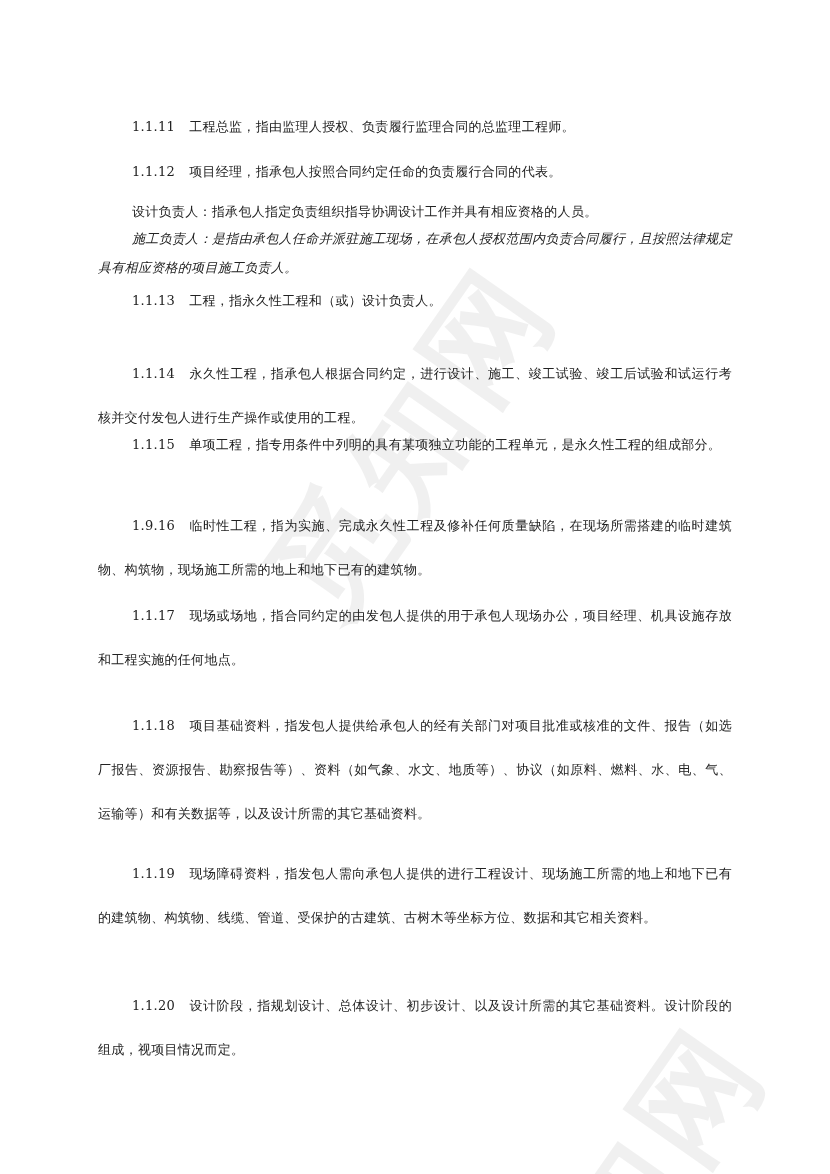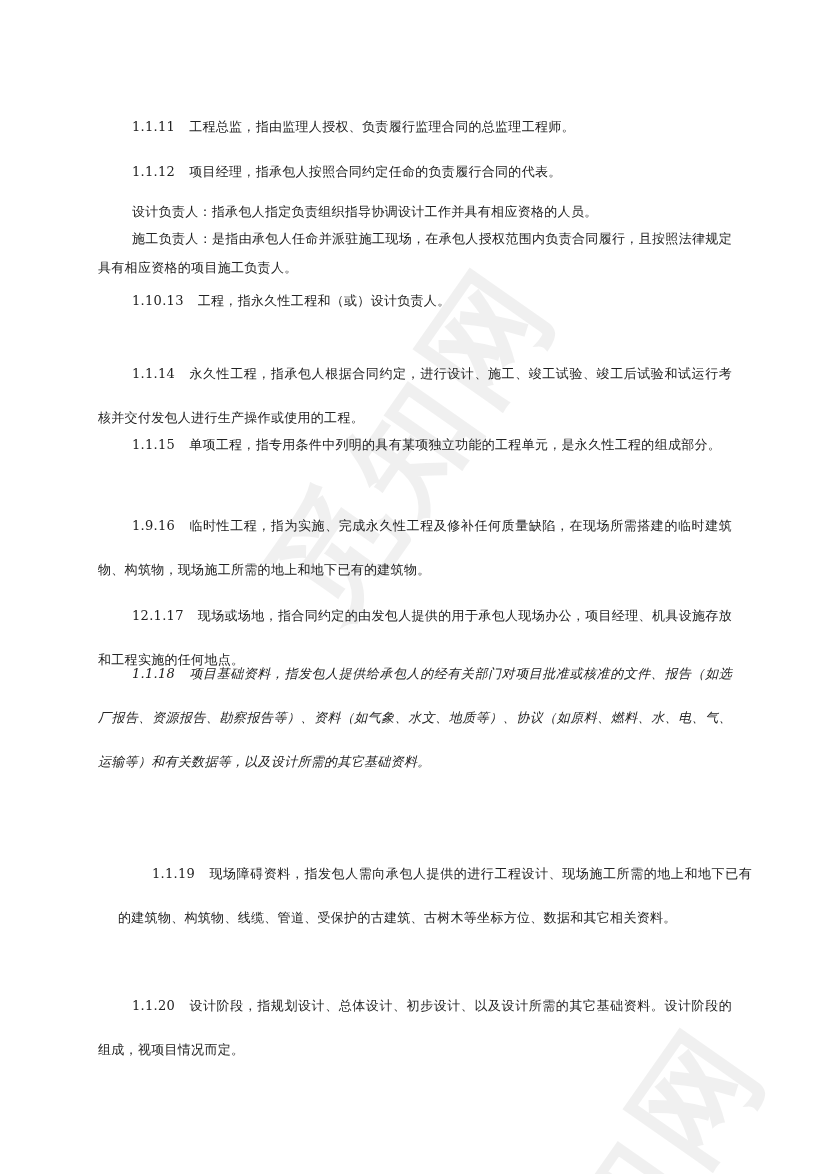--- a/index.html
+++ b/index.html
@@ -61,23 +61,23 @@
 <body>
 
 <div class="page">
   <div class="watermark wm1">觅知网</div>
   <div class="watermark wm2">觅知网</div>
 
   <div class="content">
     <p class="para" style="top: 112px; line-height: 30px;"><span class="num">1.1.11</span><span>工程总监，指由监理人授权、负责履行监理合同的总监理工程师。</span></p>
     <p class="para" style="top: 157px; line-height: 30px;"><span class="num">1.1.12</span><span>项目经理，指承包人按照合同约定任命的负责履行合同的代表。</span></p>
     <p class="para" style="top: 197px; line-height: 30px;"><span>设计负责人：指承包人指定负责组织指导协调设计工作并具有相应资格的人员。</span></p>
-    <p class="para" style="top: 224px; line-height: 29px;"><span>施工负责人：是指由承包人任命并派驻施工现场，在承包人授权范围内负责合同履行，且按照法律规定具有相应资格的项目施工负责人。</span></p>
-    <p class="para" style="top: 286px; line-height: 30px;"><span class="num">1.10.13</span><span>工程，指永久性工程和（或）设计负责人。</span></p>
+    <p class="para" style="top: 224px; line-height: 29px; font-style: italic;"><span>施工负责人：是指由承包人任命并派驻施工现场，在承包人授权范围内负责合同履行，且按照法律规定具有相应资格的项目施工负责人。</span></p>
+    <p class="para" style="top: 286px; line-height: 30px;"><span class="num">1.1.13</span><span>工程，指永久性工程和（或）设计负责人。</span></p>
     <p class="para" style="top: 352px; line-height: 44px;"><span class="num">1.1.14</span><span>永久性工程，指承包人根据合同约定，进行设计、施工、竣工试验、竣工后试验和试运行考核并交付发包人进行生产操作或使用的工程。</span></p>
     <p class="para" style="top: 423px; line-height: 44px;"><span class="num">1.1.15</span><span>单项工程，指专用条件中列明的具有某项独立功能的工程单元，是永久性工程的组成部分。</span></p>
     <p class="para" style="top: 504px; line-height: 44px;"><span class="num">1.9.16</span><span>临时性工程，指为实施、完成永久性工程及修补任何质量缺陷，在现场所需搭建的临时建筑物、构筑物，现场施工所需的地上和地下已有的建筑物。</span></p>
-    <p class="para" style="top: 594px; line-height: 44px;"><span class="num">12.1.17</span><span>现场或场地，指合同约定的由发包人提供的用于承包人现场办公，项目经理、机具设施存放和工程实施的任何地点。</span></p>
-    <p class="para" style="top: 652px; line-height: 44px; font-style: italic;"><span class="num">1.1.18</span><span>项目基础资料，指发包人提供给承包人的经有关部门对项目批准或核准的文件、报告（如选厂报告、资源报告、勘察报告等）、资料（如气象、水文、地质等）、协议（如原料、燃料、水、电、气、运输等）和有关数据等，以及设计所需的其它基础资料。</span></p>
-    <p class="para" style="top: 852px; line-height: 44px; margin-left: 20px;"><span class="num">1.1.19</span><span>现场障碍资料，指发包人需向承包人提供的进行工程设计、现场施工所需的地上和地下已有的建筑物、构筑物、线缆、管道、受保护的古建筑、古树木等坐标方位、数据和其它相关资料。</span></p>
+    <p class="para" style="top: 594px; line-height: 44px;"><span class="num">1.1.17</span><span>现场或场地，指合同约定的由发包人提供的用于承包人现场办公，项目经理、机具设施存放和工程实施的任何地点。</span></p>
+    <p class="para" style="top: 704px; line-height: 44px;"><span class="num">1.1.18</span><span>项目基础资料，指发包人提供给承包人的经有关部门对项目批准或核准的文件、报告（如选厂报告、资源报告、勘察报告等）、资料（如气象、水文、地质等）、协议（如原料、燃料、水、电、气、运输等）和有关数据等，以及设计所需的其它基础资料。</span></p>
+    <p class="para" style="top: 852px; line-height: 44px;"><span class="num">1.1.19</span><span>现场障碍资料，指发包人需向承包人提供的进行工程设计、现场施工所需的地上和地下已有的建筑物、构筑物、线缆、管道、受保护的古建筑、古树木等坐标方位、数据和其它相关资料。</span></p>
     <p class="para" style="top: 984px; line-height: 44px;"><span class="num">1.1.20</span><span>设计阶段，指规划设计、总体设计、初步设计、以及设计所需的其它基础资料。设计阶段的组成，视项目情况而定。</span></p>
   </div>
 </div>
 
 </body></html>

